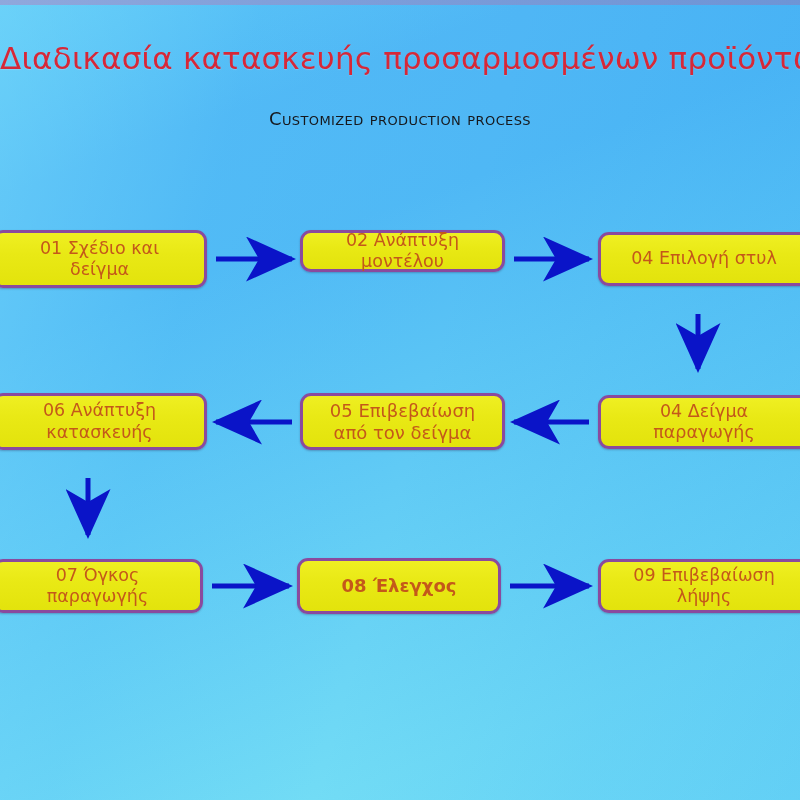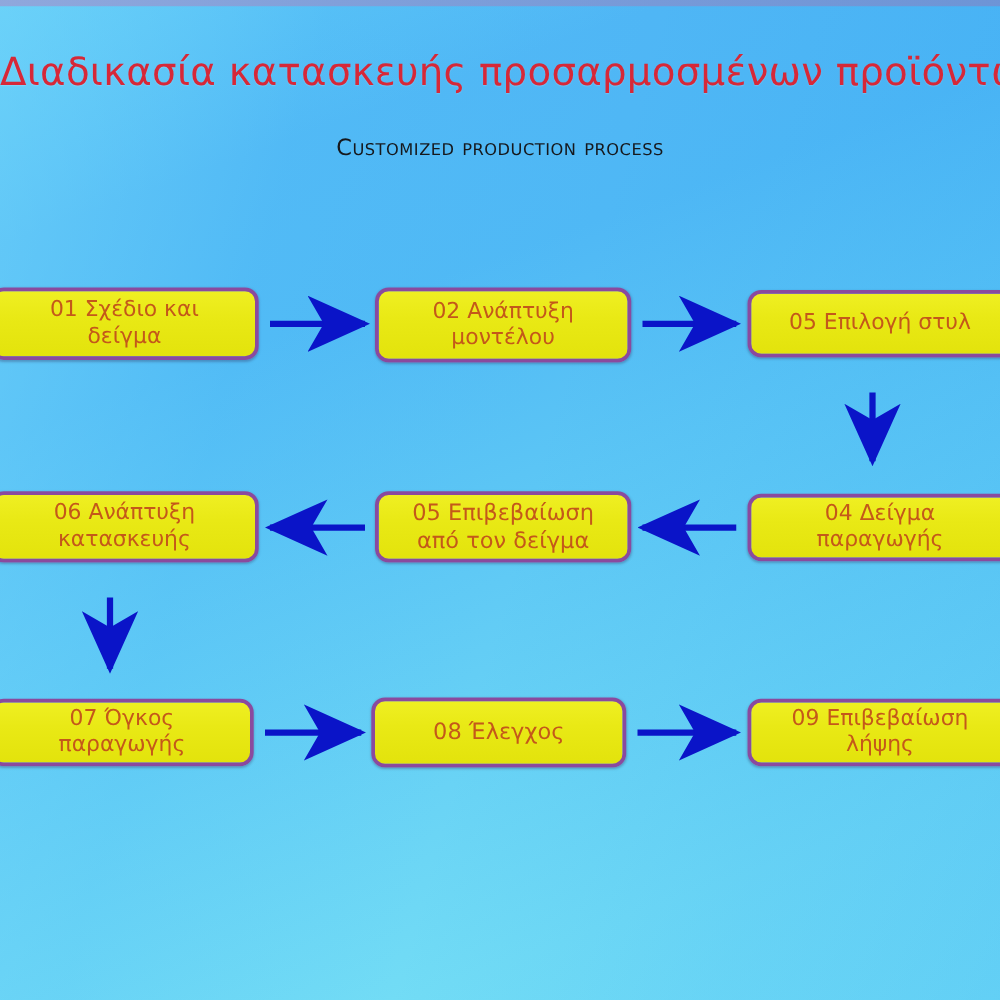--- a/index.html
+++ b/index.html
@@ -113,28 +113,28 @@
 
   <div class="title-el" id="title-main">Διαδικασία κατασκευής προσαρμοσμένων προϊόντων</div>
   <div class="title-el" id="title-sub">Customized production process</div>
 
   <div class="node fs-lg" style="left:-8px; top:230px; width:215px; height:58px;">
     <span class="label">
       <span>01 Σχέδιο και</span><br><span>δείγμα</span>
     </span>
   </div>
 
-  <div class="node fs-lg" style="left:300px; top:230px; width:205px; height:60px;">
+  <div class="node fs-lg" style="left:300px; top:230px; width:205px; height:42px;">
     <span class="label">
       <span>02 Ανάπτυξη</span><br><span>μοντέλου</span>
     </span>
   </div>
 
   <div class="node fs-lg" style="left:598px; top:232px; width:212px; height:54px;">
-    <span class="label">05 Επιλογή στυλ</span>
+    <span class="label">04 Επιλογή στυλ</span>
   </div>
 
   <div class="node fs-lg" style="left:598px; top:395px; width:212px; height:54px;">
     <span class="label">04 Δείγμα παραγωγής</span>
   </div>
 
   <div class="node fs-sm" style="left:300px; top:393px; width:205px; height:57px;">
     <span class="label">
       <span>05 Επιβεβαίωση</span><br><span>από τον δείγμα</span>
     </span>
@@ -143,21 +143,21 @@
   <div class="node fs-lg" style="left:-8px; top:393px; width:215px; height:57px;">
     <span class="label">
       <span>06 Ανάπτυξη</span><br><span>κατασκευής</span>
     </span>
   </div>
 
   <div class="node fs-lg" style="left:-8px; top:559px; width:211px; height:54px;">
     <span class="label">07 Όγκος παραγωγής</span>
   </div>
 
-  <div class="node fs-sm" style="left:297px; top:558px; width:204px; height:56px;">
+  <div class="node fs-sm" style="left:297px; top:558px; width:204px; height:56px;font-weight:bold;">
     <span class="label">
       <span>08 Έλεγχος</span><br>
     </span>
   </div>
 
   <div class="node fs-lg" style="left:598px; top:559px; width:212px; height:54px;">
     <span class="label">09 Επιβεβαίωση λήψης</span>
   </div>
 
   <svg class="arrow-svg" style="left:0; top:0;" width="800" height="800">

